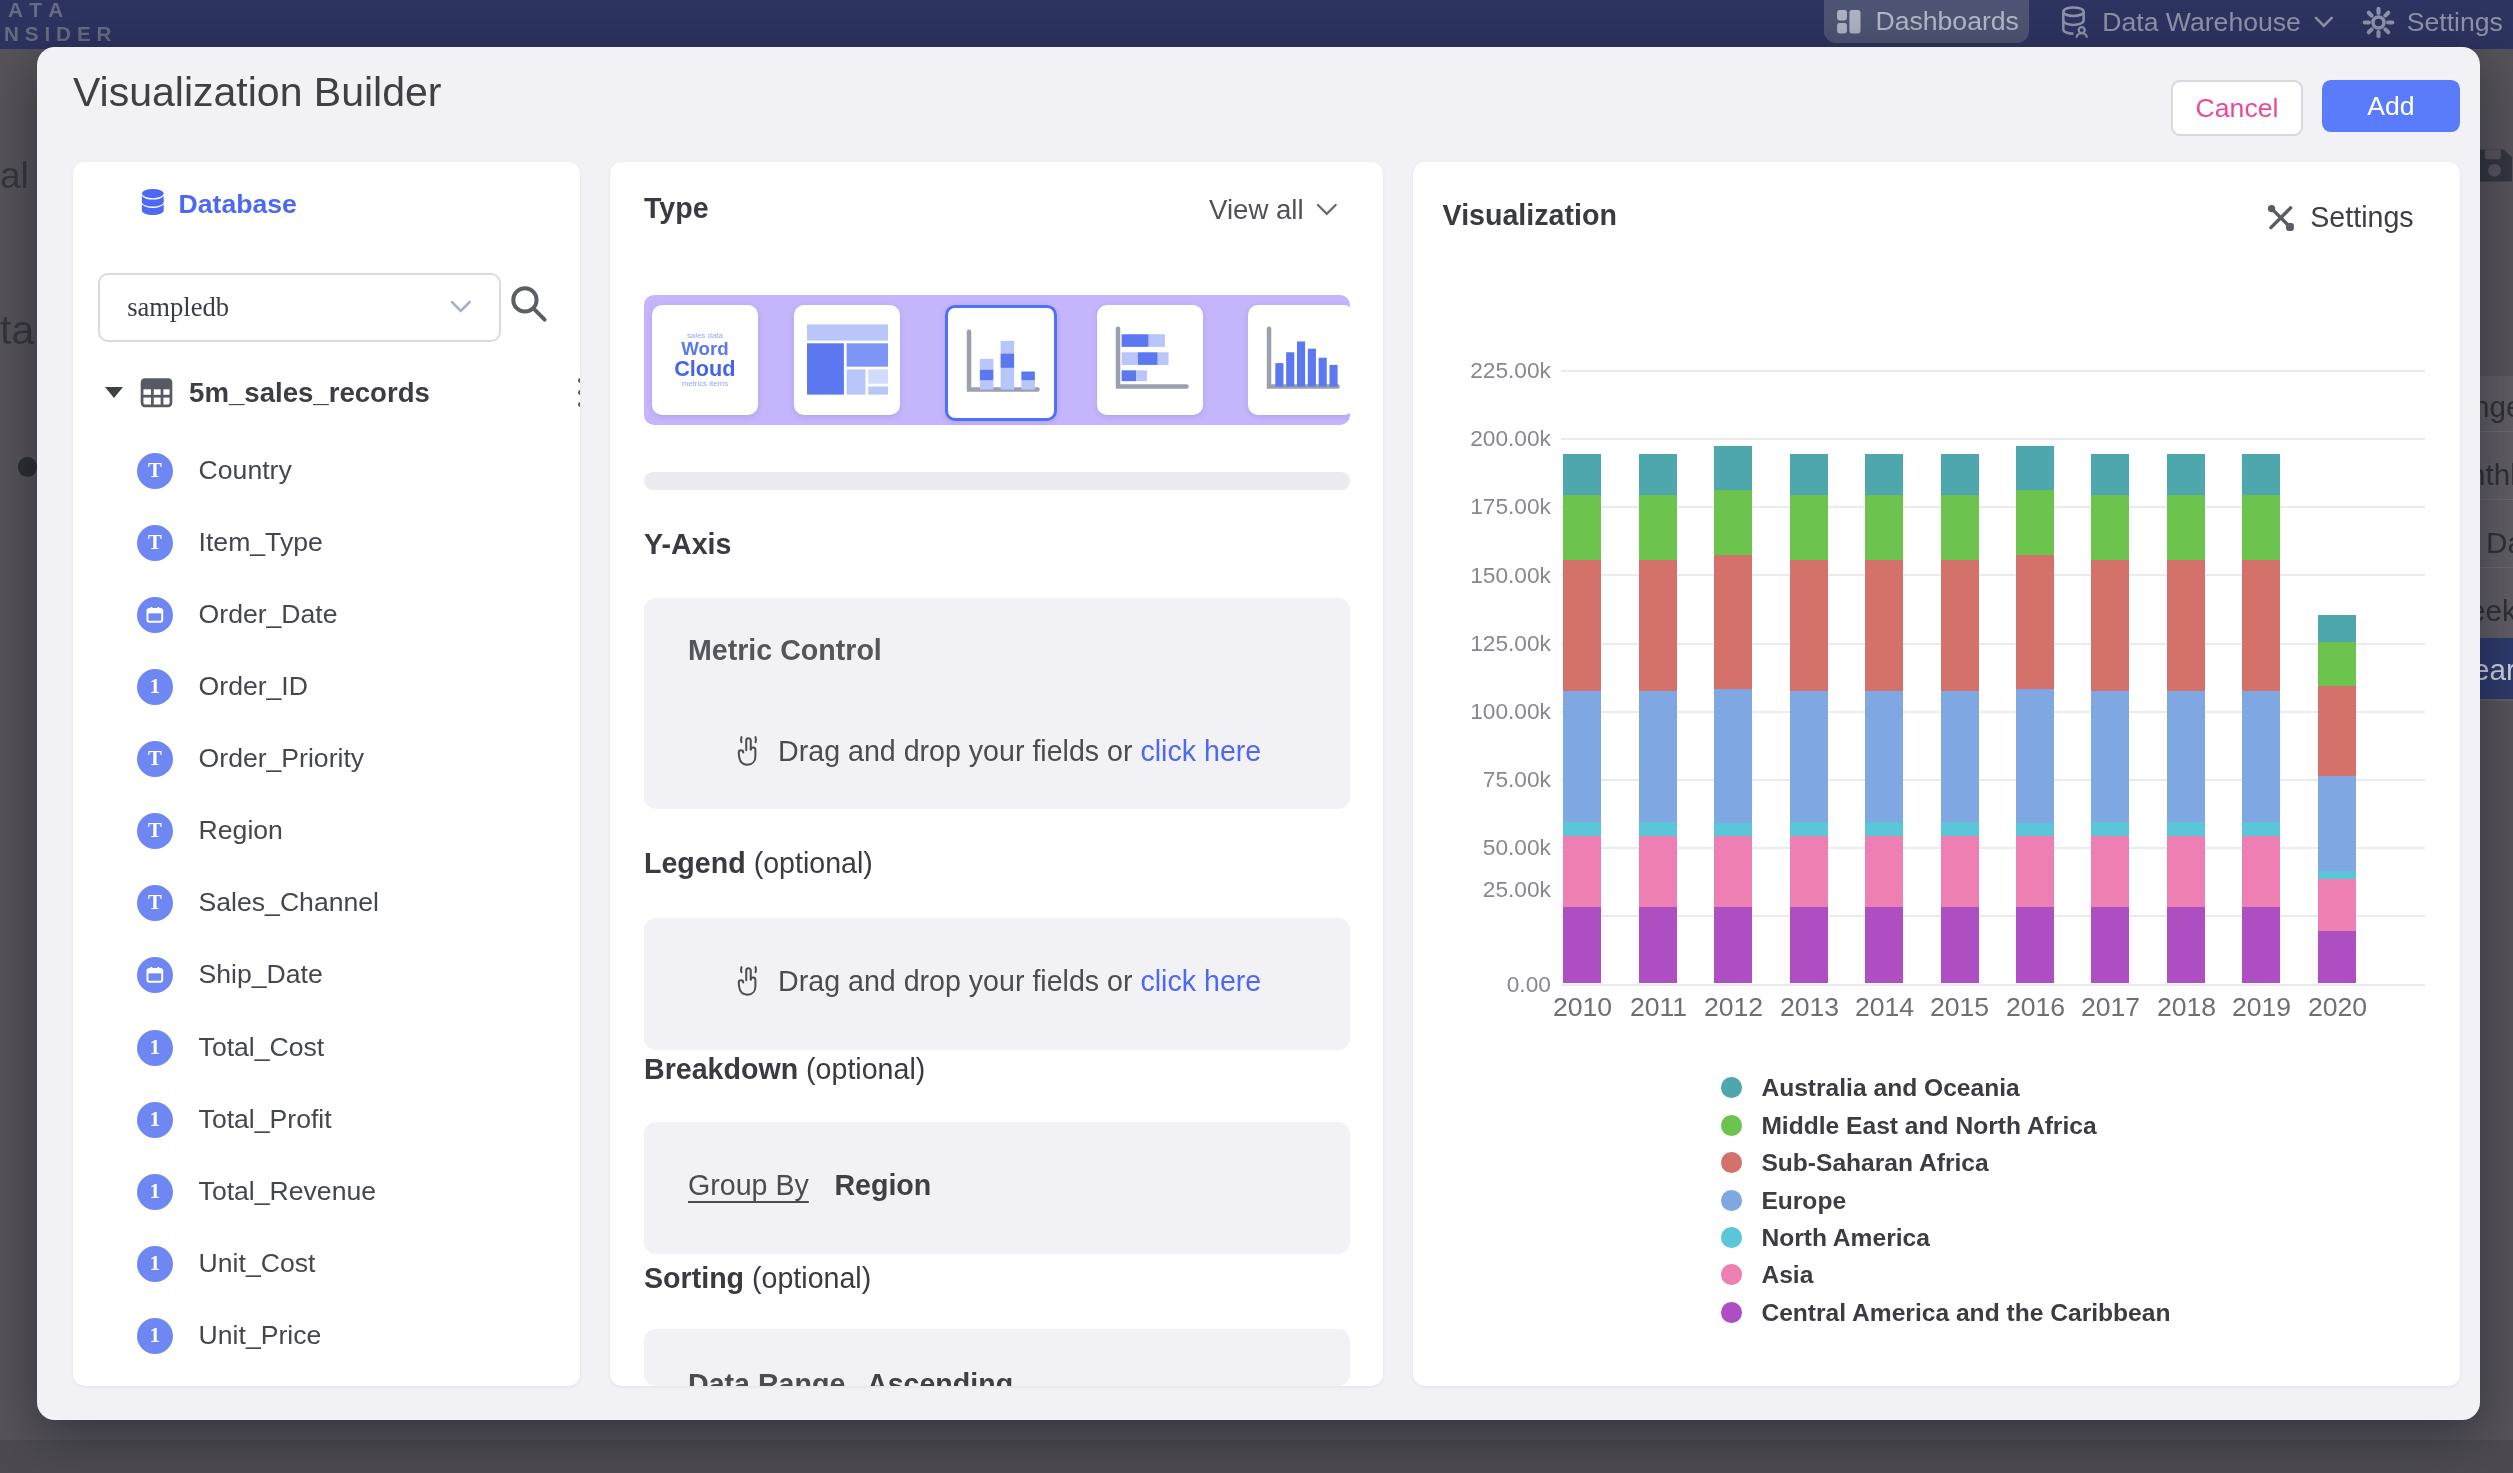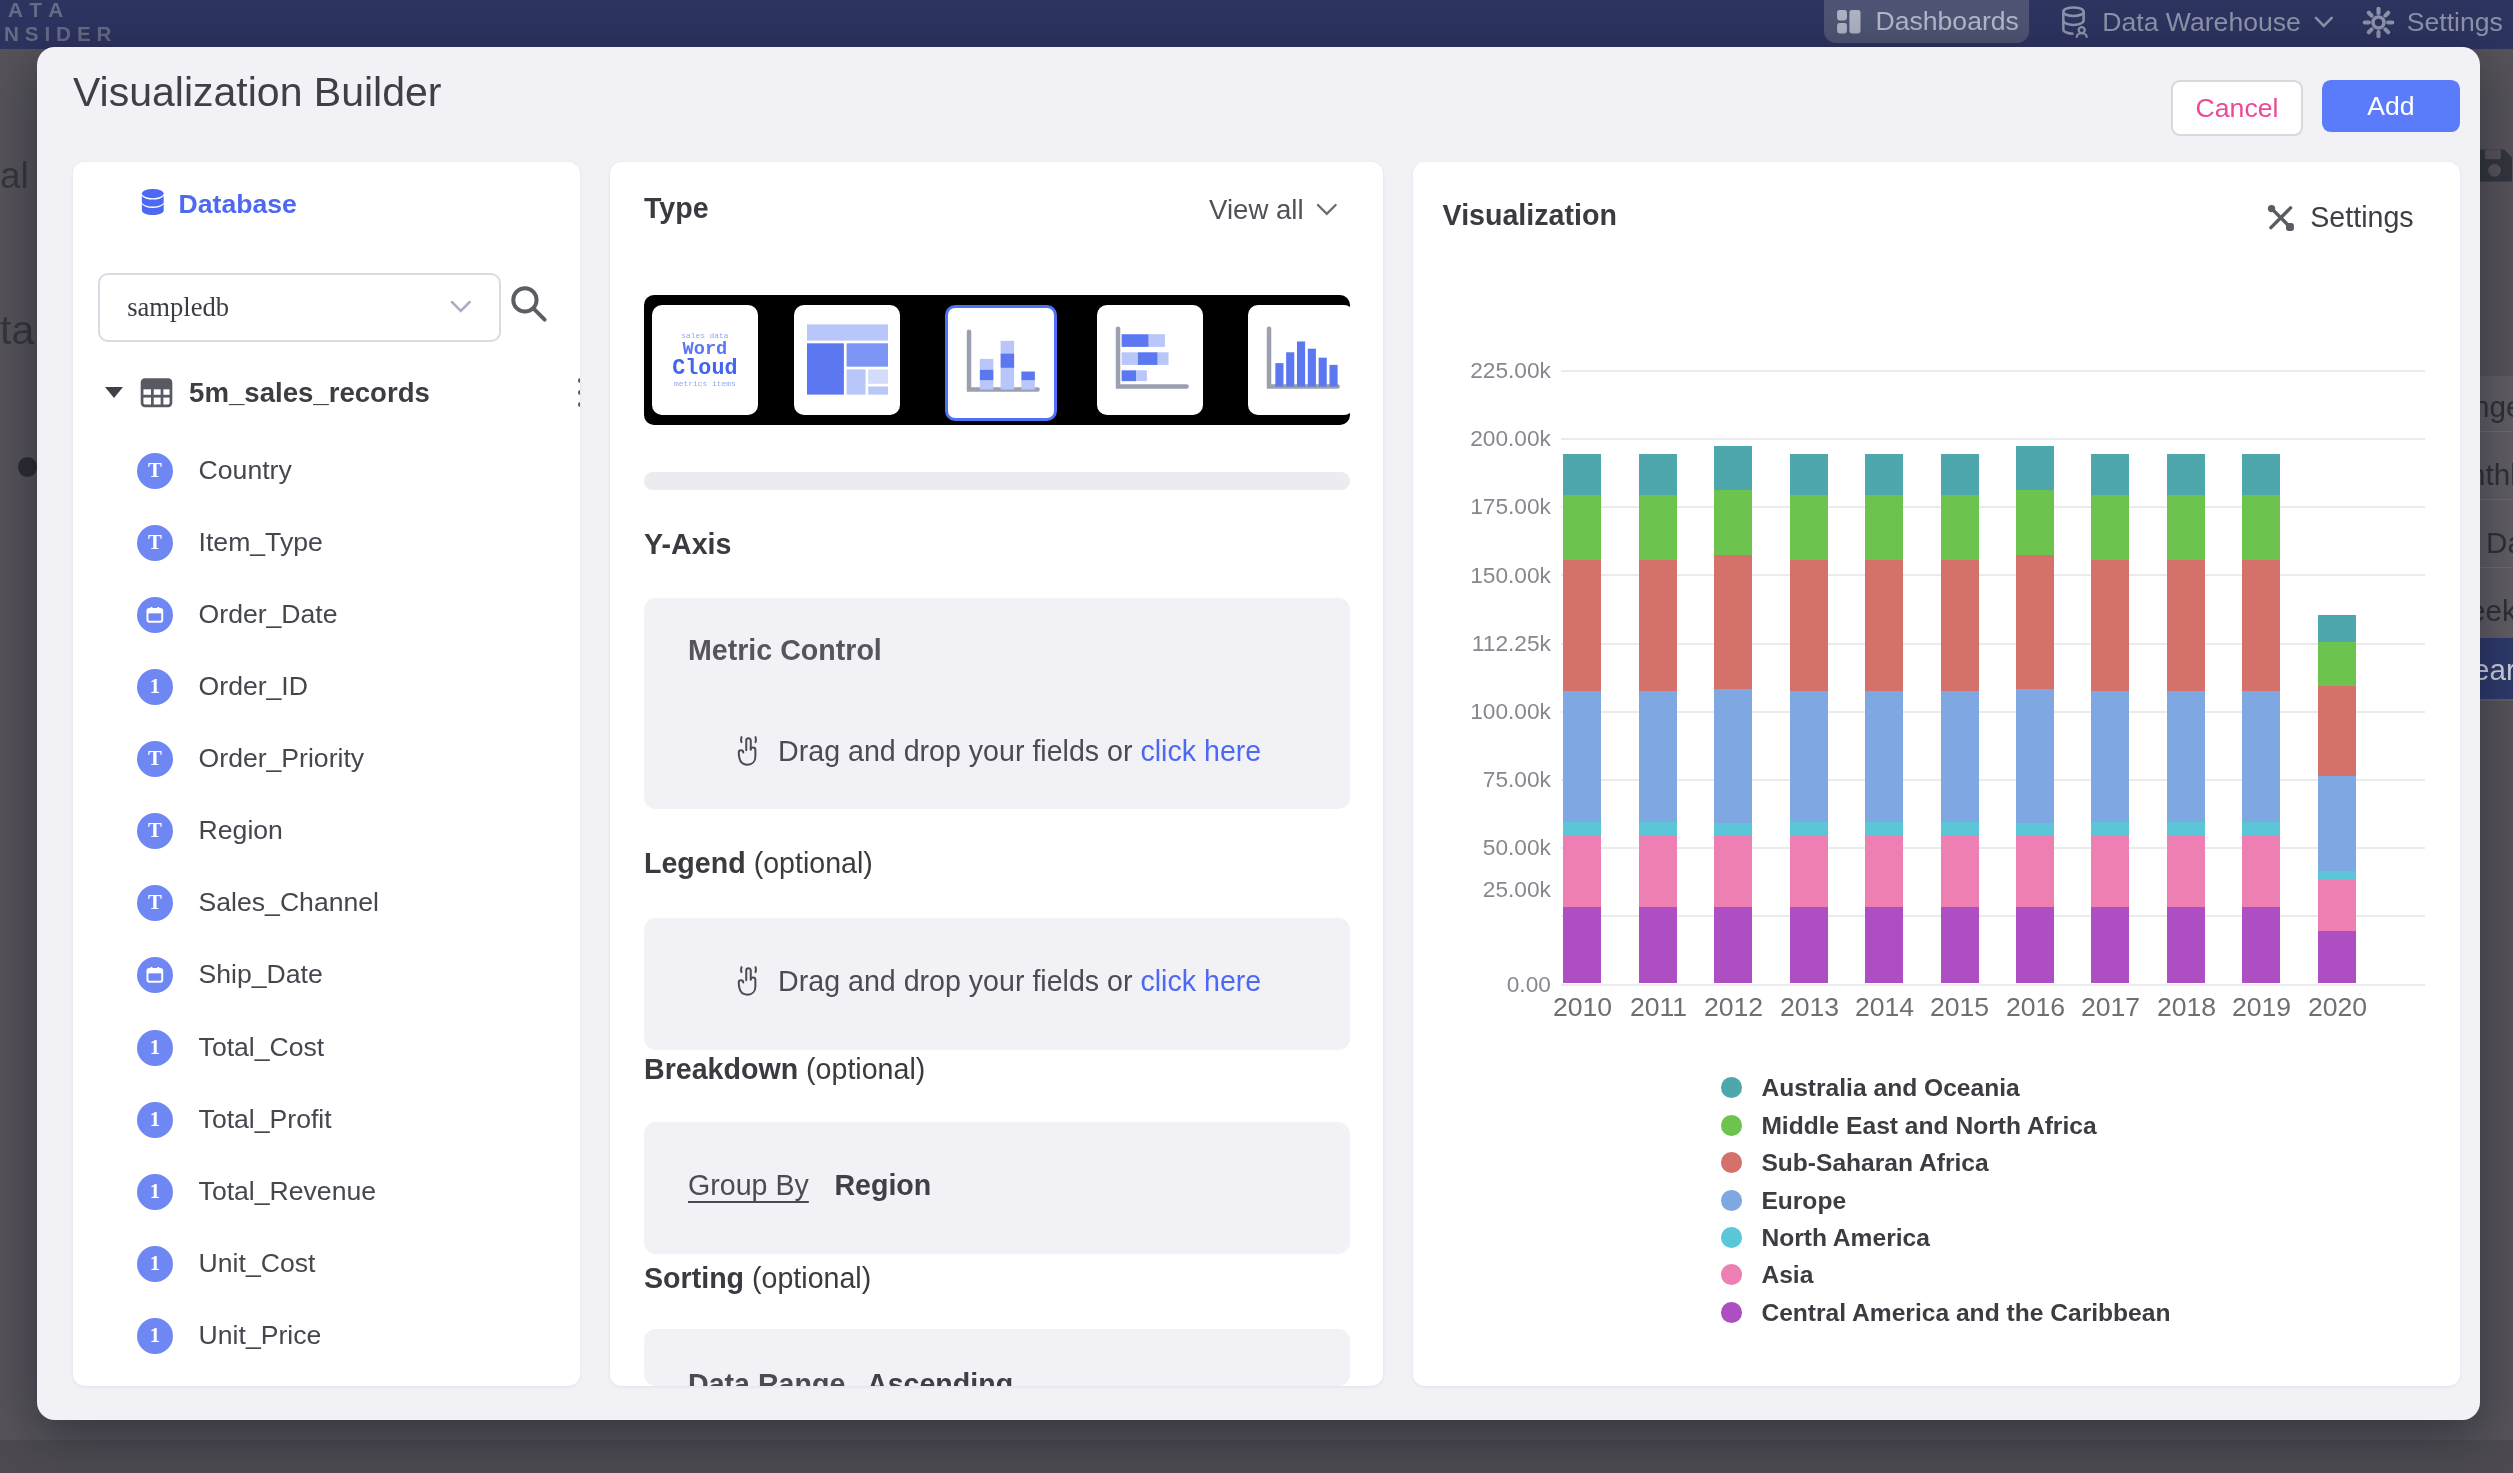--- a/index.html
+++ b/index.html
@@ -48,21 +48,21 @@
   .field-row{position:absolute;left:64px;height:43px;display:flex;align-items:center;gap:25.6px;cursor:grab;}
   .field-badge{width:36px;height:36px;border-radius:50%;background:#6e87f3;color:#fff;display:flex;align-items:center;justify-content:center;
     font-size:20.7px;font-weight:bold;font-family:"Liberation Serif","DejaVu Serif",serif;}
   .field-label{font-size:26.6px;color:#45474e;}
   
   .section-h{font-size:28.6px;font-weight:bold;color:#3a3b40;}
   .section-h .opt{font-weight:normal;}
   #type-label{left:34px;top:29.6px;}
   #view-all{left:483px;top:31.5px;width:246px;display:flex;justify-content:flex-end;align-items:center;gap:11.8px;
     font-size:27.6px;color:#515257;cursor:pointer;}
-  #type-cards{left:34px;top:133px;width:706px;height:130px;background:#000000;border-radius:9.9px;overflow:hidden;font-family:Liberation Mono, monospace;}
+  #type-cards{left:34px;top:133px;width:706px;height:130px;background:#c4b5fd;border-radius:9.9px;overflow:hidden;}
   .type-card{position:absolute;top:9.9px;width:106px;height:110px;background:#fff;border-radius:9.9px;
     box-shadow:0 2px 5.9px rgba(30,30,60,.10);cursor:pointer;display:flex;align-items:center;justify-content:center;overflow:hidden;}
   .type-card.selected{border:3px solid #4d72f5;}
   #scrollbar{left:34px;top:310px;width:706px;height:17.7px;background:#ebebf0;border-radius:8.9px;cursor:pointer;}
   #yaxis-label{left:34px;top:366px;}
   .drop-panel{position:absolute;left:34px;width:706px;background:#f2f2f6;border-radius:11.8px;}
   #metric-panel{top:436px;height:211px;}
   #metric-title{left:44px;top:36px;font-size:28.6px;font-weight:bold;color:#55565c;position:absolute;}
   .drop-hint{position:absolute;left:0;width:100%;display:flex;align-items:center;justify-content:center;gap:13.8px;
     font-size:28.6px;color:#4b4c52;}
@@ -413,21 +413,21 @@
     <div id="chart-area">
         <div class="gridline" style="top: 208px;"></div>
         <div class="ytick" style="top: 195px;">225.00k</div>
         <div class="gridline" style="top: 276px;"></div>
         <div class="ytick" style="top: 263px;">200.00k</div>
         <div class="gridline" style="top: 344px;"></div>
         <div class="ytick" style="top: 331px;">175.00k</div>
         <div class="gridline" style="top: 412px;"></div>
         <div class="ytick" style="top: 400px;">150.00k</div>
         <div class="gridline" style="top: 481px;"></div>
-        <div class="ytick" style="top: 468px;">112.25k</div>
+        <div class="ytick" style="top: 468px;">125.00k</div>
         <div class="gridline" style="top: 549px;"></div>
         <div class="ytick" style="top: 536px;">100.00k</div>
         <div class="gridline" style="top: 617px;"></div>
         <div class="ytick" style="top: 604px;">75.00k</div>
         <div class="gridline" style="top: 685px;"></div>
         <div class="ytick" style="top: 672px;">50.00k</div>
         <div class="gridline" style="top: 753px;"></div>
         <div class="ytick" style="top: 714px;">25.00k</div>
         <div class="gridline" style="top: 822px;"></div>
         <div class="ytick" style="top: 809px;">0.00</div>

